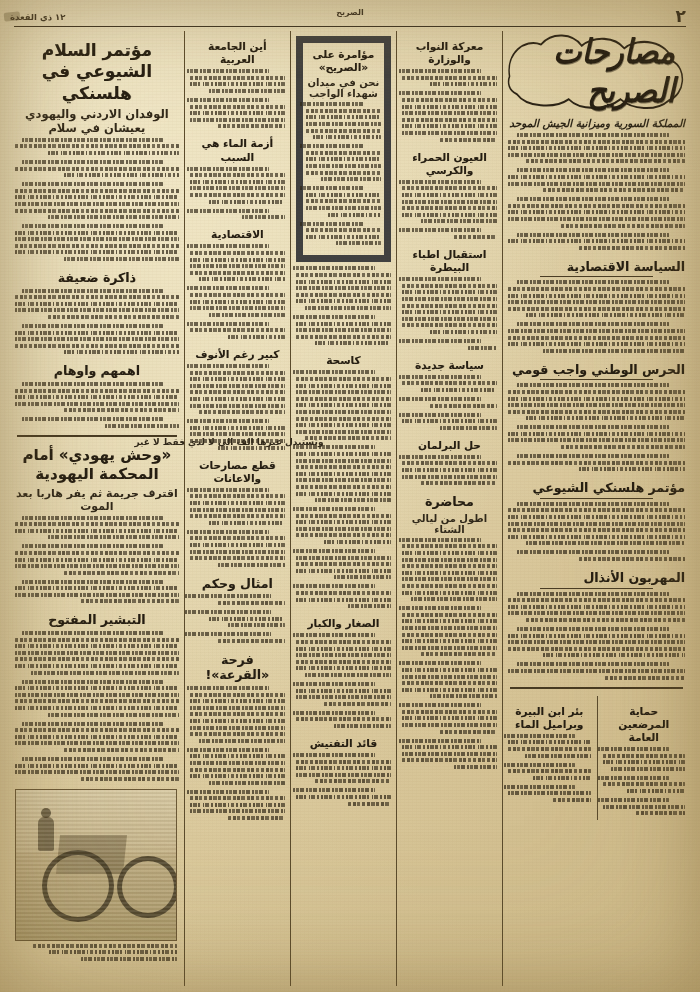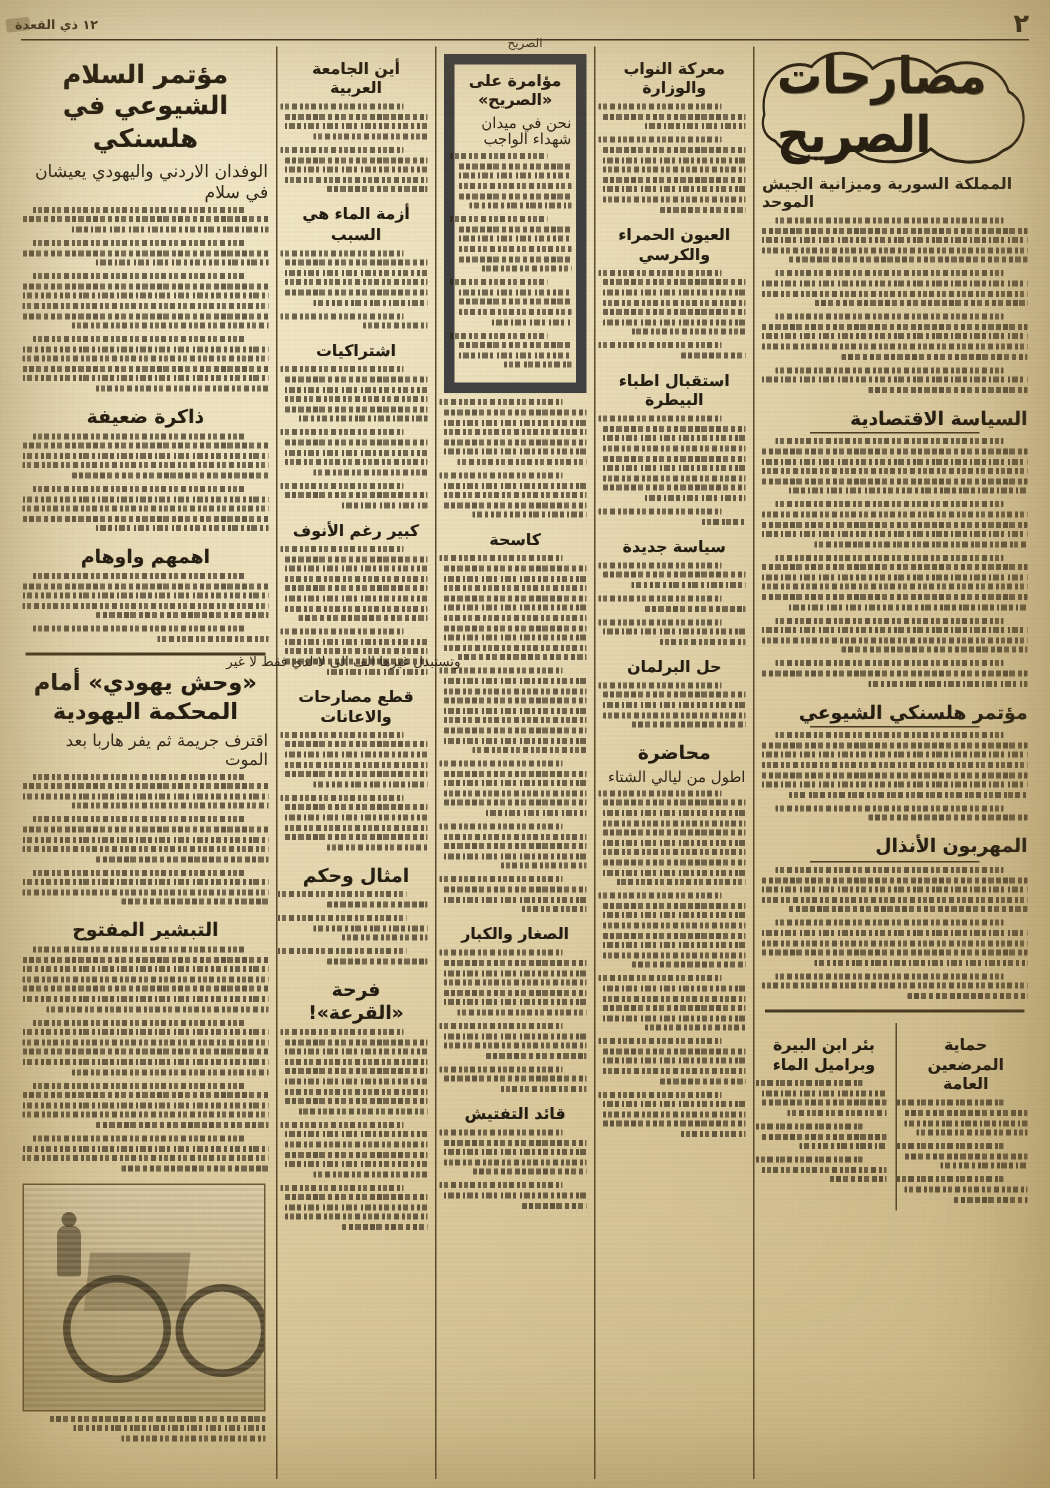--- a/index.html
+++ b/index.html
@@ -39,22 +39,22 @@
   .folio{
     position:absolute;right:14px;top:-2px;
     font-size:17px;color:#2b2417;font-weight:bold;
     letter-spacing:0;
   }
   .issuedate{
     position:absolute;left:10px;top:4px;
     font-size:8.5px;color:#3a3122;font-weight:bold;
   }
   .papername{
-    position:absolute;left:50%;transform:translateX(-50%);top:16px;
-    font-size:8px;color:#3a3122;font-weight:normal;
+    position:absolute;left:50%;transform:translateX(-50%);top:0;
+    font-size:8px;color:#3a3122;font-weight:bold;
   }
   .rule-top{
     position:absolute;left:14px;right:14px;top:26px;
     border-bottom:1.6px solid #3b3120;
   }
   .corner-smudge{
     position:absolute;left:4px;top:4px;width:16px;height:9px;
     background:rgba(90,76,46,.35);border-radius:2px;
     transform:rotate(-6deg);
   }
@@ -72,22 +72,23 @@
   }
   .col + .col{ border-right:1px solid #5a4b2c; }
   .c1{width:27.5%;}   
   .c2{width:15.6%;}
   .c3{width:15.6%;}
   .c4{width:15.6%;}
   .c5{width:25.7%;}   
 
   
   .masthead{
-    text-align:left;
+    text-align:right;
     padding:4px 0 2px;
+    font-style:italic;
   }
   .mast-script{
     font-family:"DejaVu Sans", sans-serif;
     font-size:30px;font-weight:bold;color:#241d12;
     line-height:1.15;
     letter-spacing:-1px;
     transform:scaleY(1.12);
     text-shadow:0.4px 0.4px 0 rgba(40,32,18,.5);
   }
   .mast-wrap{position:relative;display:inline-block;padding:2px 10px 4px;}
@@ -109,21 +110,21 @@
   .hl.big{font-size:15px;}
   .hl.med{font-size:12.5px;}
   .hl.sm{font-size:10.5px;}
   .hl.xl{font-size:17px;}
   .hl.under{position:relative;padding-bottom:3px;text-align:right;}
   .hl.under:after{
     content:"";position:absolute;left:18%;right:18%;bottom:0;
     border-bottom:1px solid #4a3d25;
   }
   .sub{
-    font-size:10px;font-weight:normal;color:#30281a;
+    text-align:center;font-size:10px;font-weight:bold;color:#30281a;
     margin:1px 0 3px;
   }
   .boxed{
     border:7px solid #404040;
     padding:3px 3px 5px;
     margin:5px 0 4px;
   }
   .divider{
     border-bottom:1px solid #5a4b2c;
     margin:7px 2px;
@@ -290,20 +291,21 @@
         </div>
         <div class="p">
           <div class="ln lead"></div>
             <div class="ln"></div>
             <div class="ln v2"></div>
           <div class="ln v3"></div>
             <div class="ln w80"></div>
         </div>
       </div>
 
+      <div class="hl med under">الحرس الوطني واجب قومي</div>
       <div class="body">
         <div class="p">
           <div class="ln lead"></div>
             <div class="ln v2"></div>
             <div class="ln v3"></div>
           <div class="ln"></div>
             <div class="ln v2"></div>
             <div class="ln v3 w90"></div>
         </div>
         <div class="p">
@@ -721,21 +723,21 @@
           <div class="ln"></div>
             <div class="ln v2"></div>
             <div class="ln v3 w80"></div>
         </div>
         <div class="p">
             <div class="ln lead"></div>
             <div class="ln w45"></div>
           </div>
       </div>
 
-      <div class="hl sm">اشتراكيات</div>
+      <div class="hl sm">الاقتصادية</div>
       <div class="body">
         <div class="p">
           <div class="ln lead"></div>
             <div class="ln v2"></div>
             <div class="ln v3"></div>
           <div class="ln"></div>
             <div class="ln v2"></div>
             <div class="ln v3 w90"></div>
         </div>
         <div class="p">

